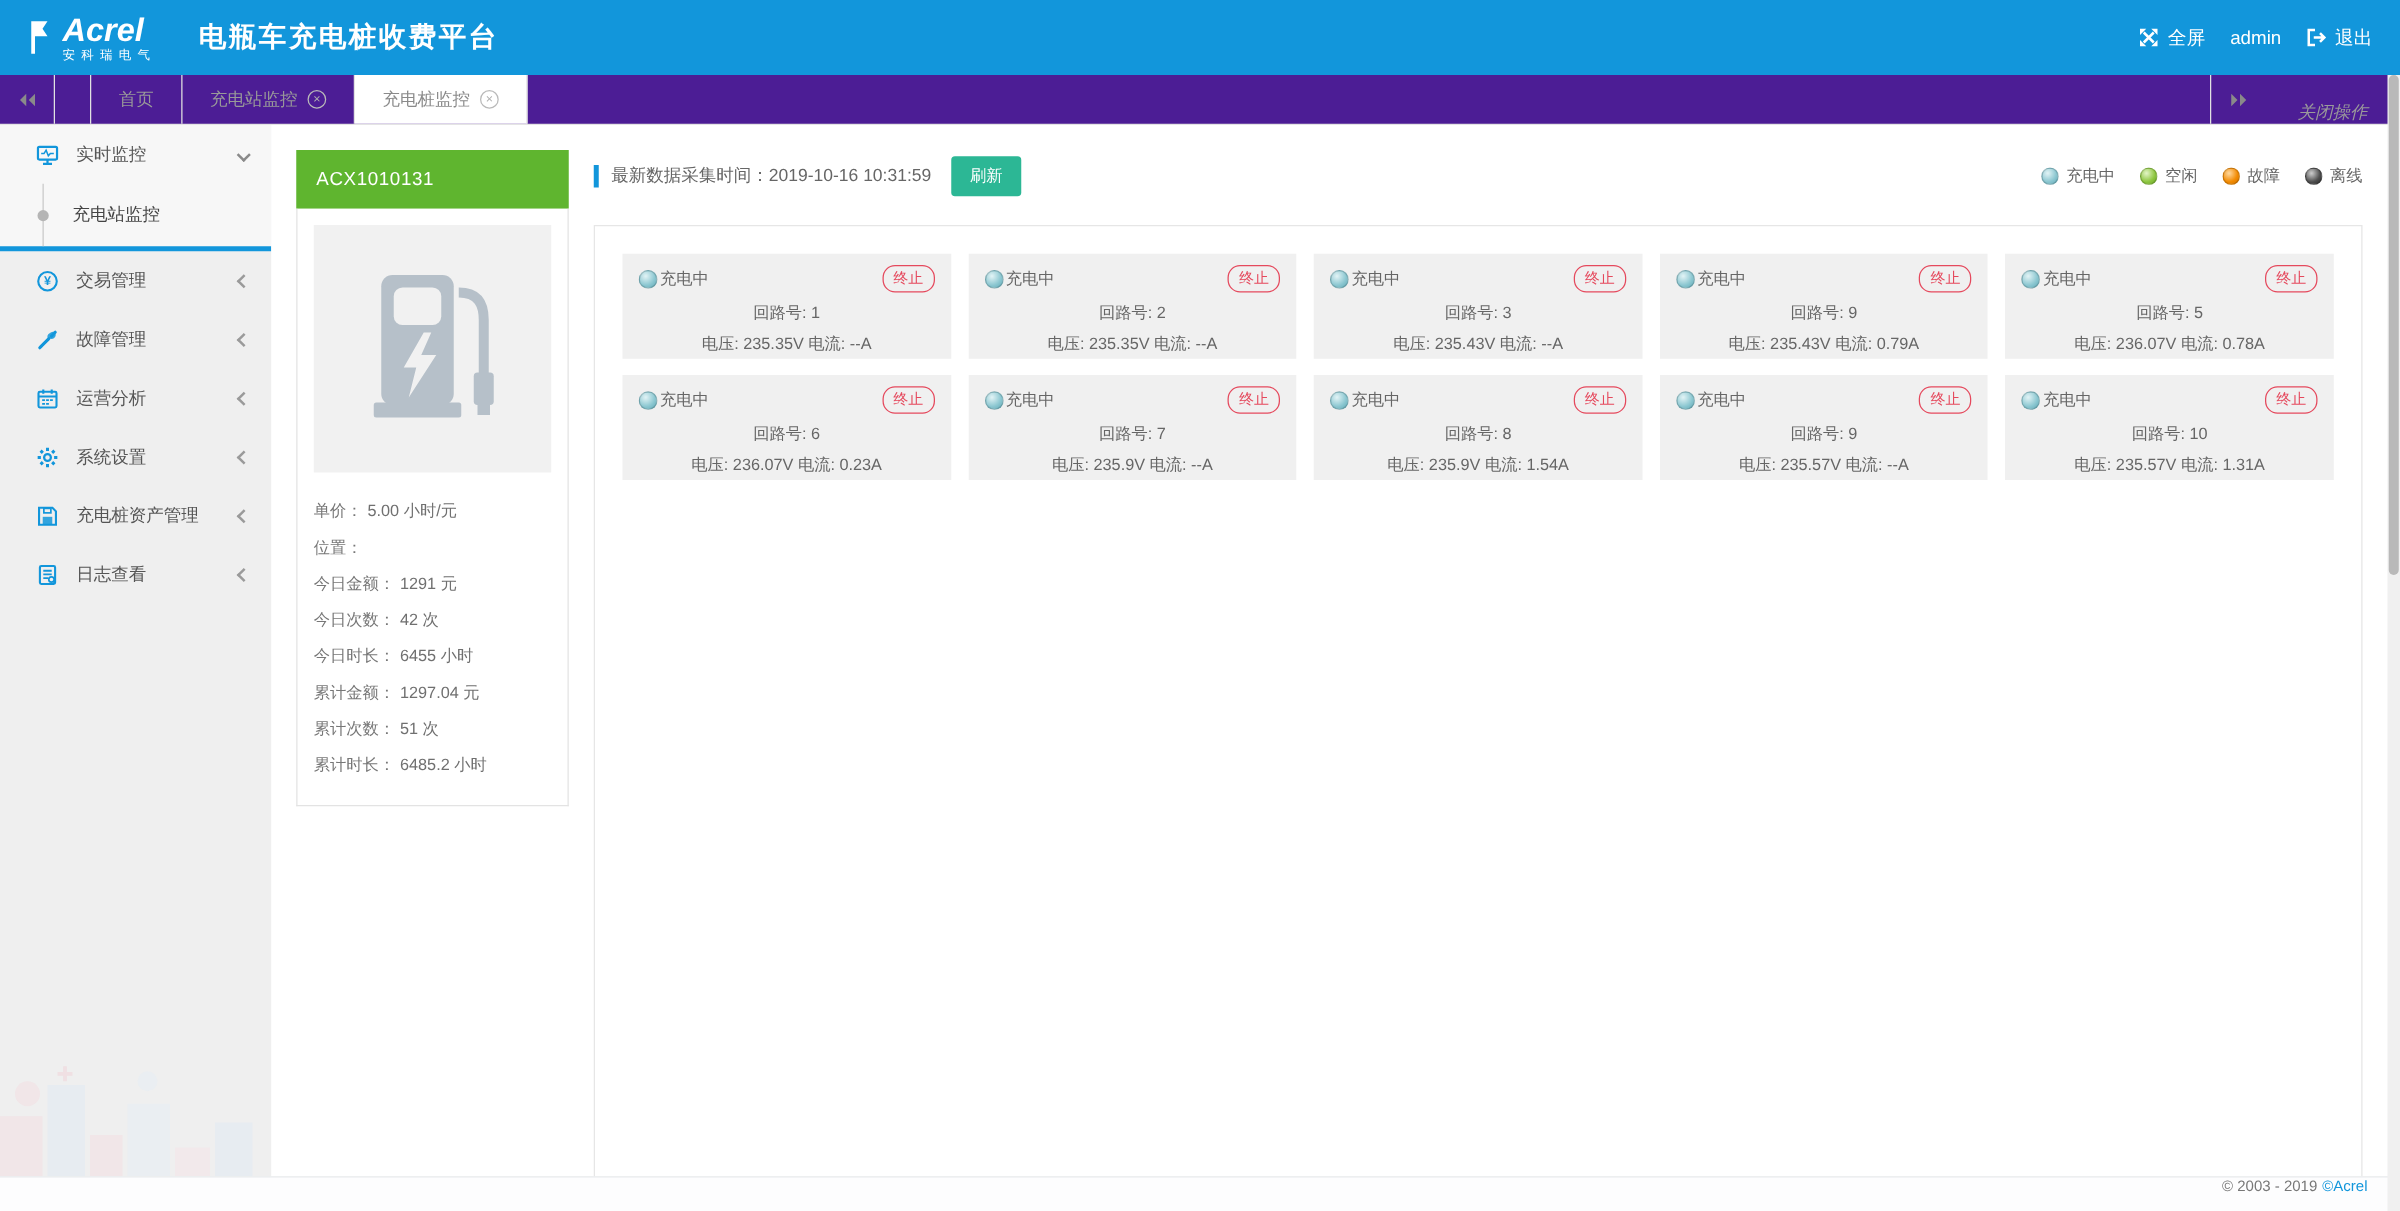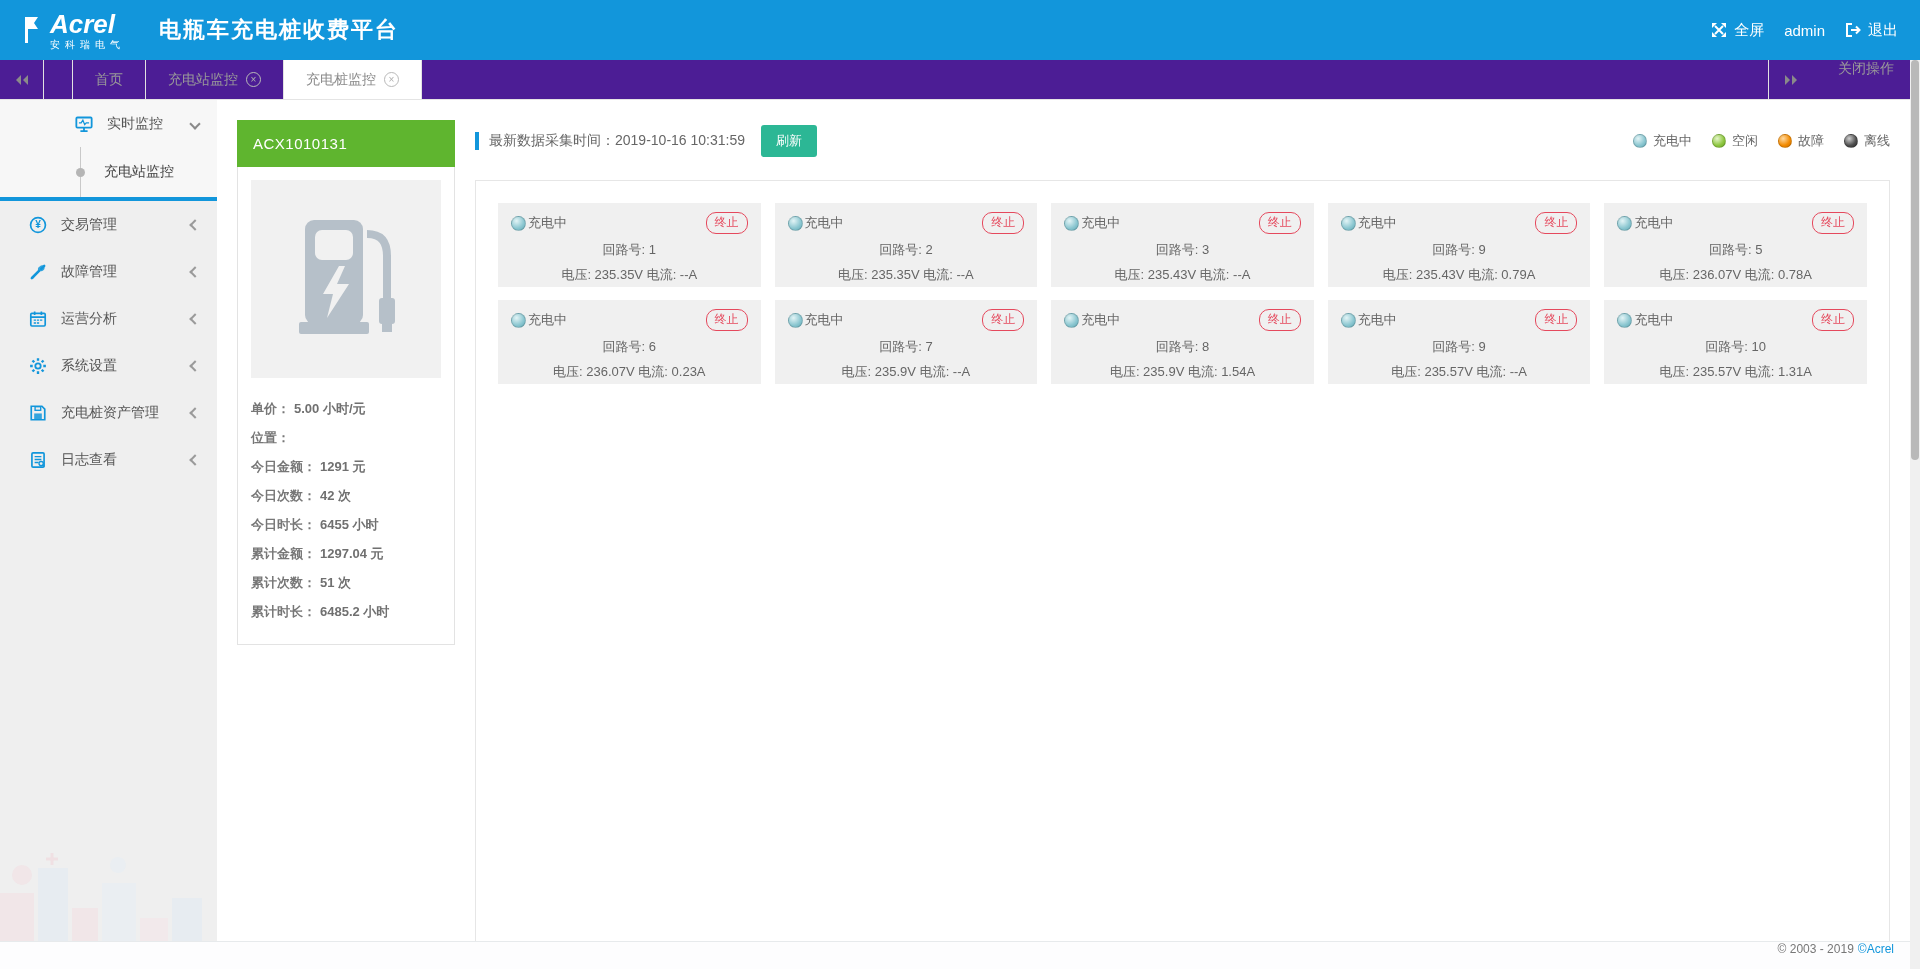--- a/index.html
+++ b/index.html
@@ -17,49 +17,49 @@
   .header-right .hitem { display:flex; align-items:center; gap:7px; cursor:pointer; }
 
   
   .tabbar { height:40px; background:#4c1d95; border-bottom:1px solid #e4e4e4; display:flex; align-items:stretch; position:relative; z-index:4; }
   .tab-arrow { width:44px; display:flex; align-items:center; justify-content:center; border-right:1px solid #e2e2e2; color:#8a8a8a; cursor:pointer; }
   .tab-arrow.right { margin-left:auto; border-left:1px solid #e2e2e2; border-right:none; }
   .tab { display:flex; align-items:center; gap:8px; padding:0 22px; font-size:14px; color:#999; border-right:1px solid #e2e2e2; cursor:pointer; }
   .tab.first { margin-left:28px; border-left:1px solid #e2e2e2; }
   .tab.active { background:#fff; color:#8a8a8a; }
   .tab-close { width:15px; height:15px; border:1px solid #b9b9b9; border-radius:50%; color:#b0b0b0; font-size:10px; line-height:13px; text-align:center; }
-  .close-ops { display:flex; align-items:flex-start; padding:0 26px; font-size:14px; color:#9a9a9a; cursor:pointer; }
+  .close-ops { display:flex; align-items:flex-end; padding:0 26px; font-size:14px; color:#9a9a9a; cursor:pointer;font-style:italic; }
 
   
   .page-body { display:flex; height:881px; position:relative; }
 
   
   .sidebar { width:217px; background:#efefef; flex-shrink:0; position:relative; z-index:2; }
-  .menu-group-open { background:#f7f7f7; border-bottom:4px solid #1296db;padding-left:46px; }
+  .menu-group-open { background:#f7f7f7; border-bottom:4px solid #1296db; }
   .menu-item { height:47px; display:flex; align-items:center; padding:0 18px 0 28px; cursor:pointer; color:#555; font-size:14px; }
   .menu-item .mi-icon { width:20px; height:20px; margin-right:13px; display:flex; align-items:center; justify-content:center; flex-shrink:0; }
   .menu-item .mi-label { flex:1; }
   .chev { width:8px; height:8px; border-left:2px solid #9a9a9a; border-bottom:2px solid #9a9a9a; flex-shrink:0; }
   .chev.left { transform:rotate(45deg); }
   .chev.down { transform:rotate(-45deg); border-color:#8a8a8a; }
   .submenu-item { height:50px; display:flex; align-items:center; padding-left:44px; position:relative; cursor:pointer; color:#444; font-size:14px; }
   .tree-line { position:absolute; left:34px; top:0; bottom:0; width:1px; background:#c9c9c9; }
   .tree-dot { position:absolute; left:30px; top:50%; margin-top:-4px; width:9px; height:9px; border-radius:50%; background:#b5b5b5; }
   .submenu-item .sm-label { margin-left:14px; }
 
   
   .content { flex:1; background:#fff; display:flex; padding:20px 30px 0 20px; gap:20px; overflow:hidden; position:relative; z-index:2; }
 
   
   .pile-card { width:218px; flex-shrink:0; }
   .pile-card-header { height:47px; background:#5fb52f; color:#fff; font-size:15px; display:flex; align-items:center; padding-left:16px; letter-spacing:.5px; }
   .pile-card-body { border:1px solid #e3e3e3; border-top:none; background:#fff; padding:13px 13px 18px; }
   .pile-img-box { background:#f1f1f1; height:198px; display:flex; align-items:center; justify-content:center; }
   .pile-stats { margin-top:16px; }
-  .stat-line { font-size:13px; color:#777; line-height:29px; white-space:nowrap;font-weight:bold; }
+  .stat-line { font-size:13px; color:#777; line-height:29px; white-space:nowrap; }
   .stat-line .sv { margin-left:4px; color:#707070; }
 
   
   .monitor-area { flex:1; display:flex; flex-direction:column; min-width:0; }
   .monitor-topbar { display:flex; align-items:center; height:42px; }
   .accent-bar { width:4px; height:18px; background:#1296db; margin-right:10px; }
   .collect-time { font-size:14px; color:#666; }
   .refresh-btn { margin-left:16px; background:#2cb795; color:#fff; border:none; font-size:13px; padding:7px 15px; border-radius:3px; cursor:pointer; font-family:inherit; }
   .legend { margin-left:auto; display:flex; align-items:center; gap:20px; }
   .legend-item { display:flex; align-items:center; gap:6px; font-size:13px; color:#666; }

